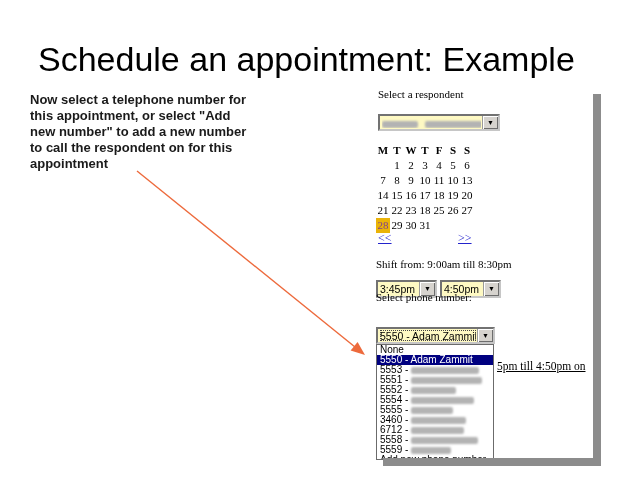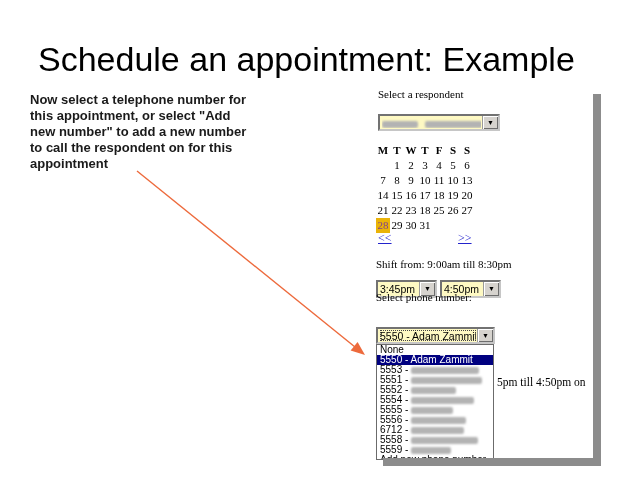--- a/index.html
+++ b/index.html
@@ -43,22 +43,22 @@
            font-family:"Liberation Serif",serif;cursor:pointer;}
 
   
   .phone-list{position:absolute;left:1px;top:258px;width:118px;height:116px;background:#fff;
               border:1px solid #6b6b6b;box-sizing:border-box;overflow:hidden;z-index:4;
               font-family:"Liberation Sans",sans-serif;font-size:10px;}
   .opt{height:10px;line-height:10px;white-space:nowrap;padding-left:3px;color:#000;}
   .opt.hl{background:#000080;color:#fff;}
   .opt .smudge{margin-left:3px;}
 
-  .bg-fragment{position:absolute;left:122px;top:290px;font-size:11.5px;z-index:1;
-               font-family:"Liberation Serif",serif;white-space:nowrap;}
+  .bg-fragment{position:absolute;left:122px;top:274px;font-size:11.5px;z-index:1;
+               font-family:"Liberation Serif",serif;white-space:nowrap;text-decoration:underline;}
 </style>
 </head>
 <body>
 
 <div class="slide">
 
   <h1 class="title">Schedule an appointment: Example</h1>
 
   <div class="note">Now select a telephone number for
 this appointment, or select "Add
@@ -159,21 +159,21 @@
     </div>
 
     <div class="phone-list">
         <div class="opt"><span>None</span></div>
         <div class="opt hl"><span>5550 - Adam Zammit</span></div>
         <div class="opt"><span>5553 -</span><span class="smudge" style="width: 68px;"></span></div>
         <div class="opt"><span>5551 -</span><span class="smudge" style="width: 71px;"></span></div>
         <div class="opt"><span>5552 -</span><span class="smudge" style="width: 45px;"></span></div>
         <div class="opt"><span>5554 -</span><span class="smudge" style="width: 63px;"></span></div>
         <div class="opt"><span>5555 -</span><span class="smudge" style="width: 42px;"></span></div>
-        <div class="opt"><span>5556 -</span><span class="smudge" style="width: 55px;"></span></div>
+        <div class="opt"><span>3460 -</span><span class="smudge" style="width: 55px;"></span></div>
         <div class="opt"><span>6712 -</span><span class="smudge" style="width: 53px;"></span></div>
         <div class="opt"><span>5558 -</span><span class="smudge" style="width: 67px;"></span></div>
         <div class="opt"><span>5559 -</span><span class="smudge" style="width: 40px;"></span></div>
         <div class="opt"><span>Add new phone number</span></div>
       </div>
 
     <div class="bg-fragment">5pm till 4:50pm on</div>
 
   </div>
 

